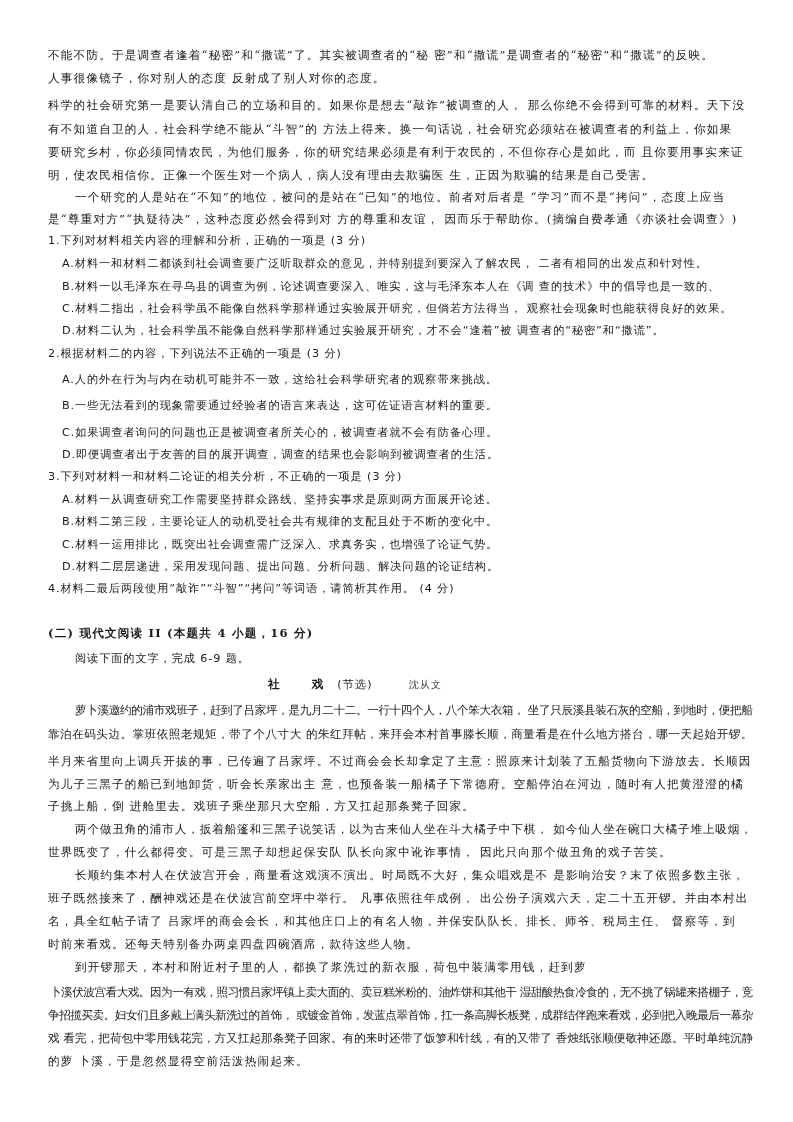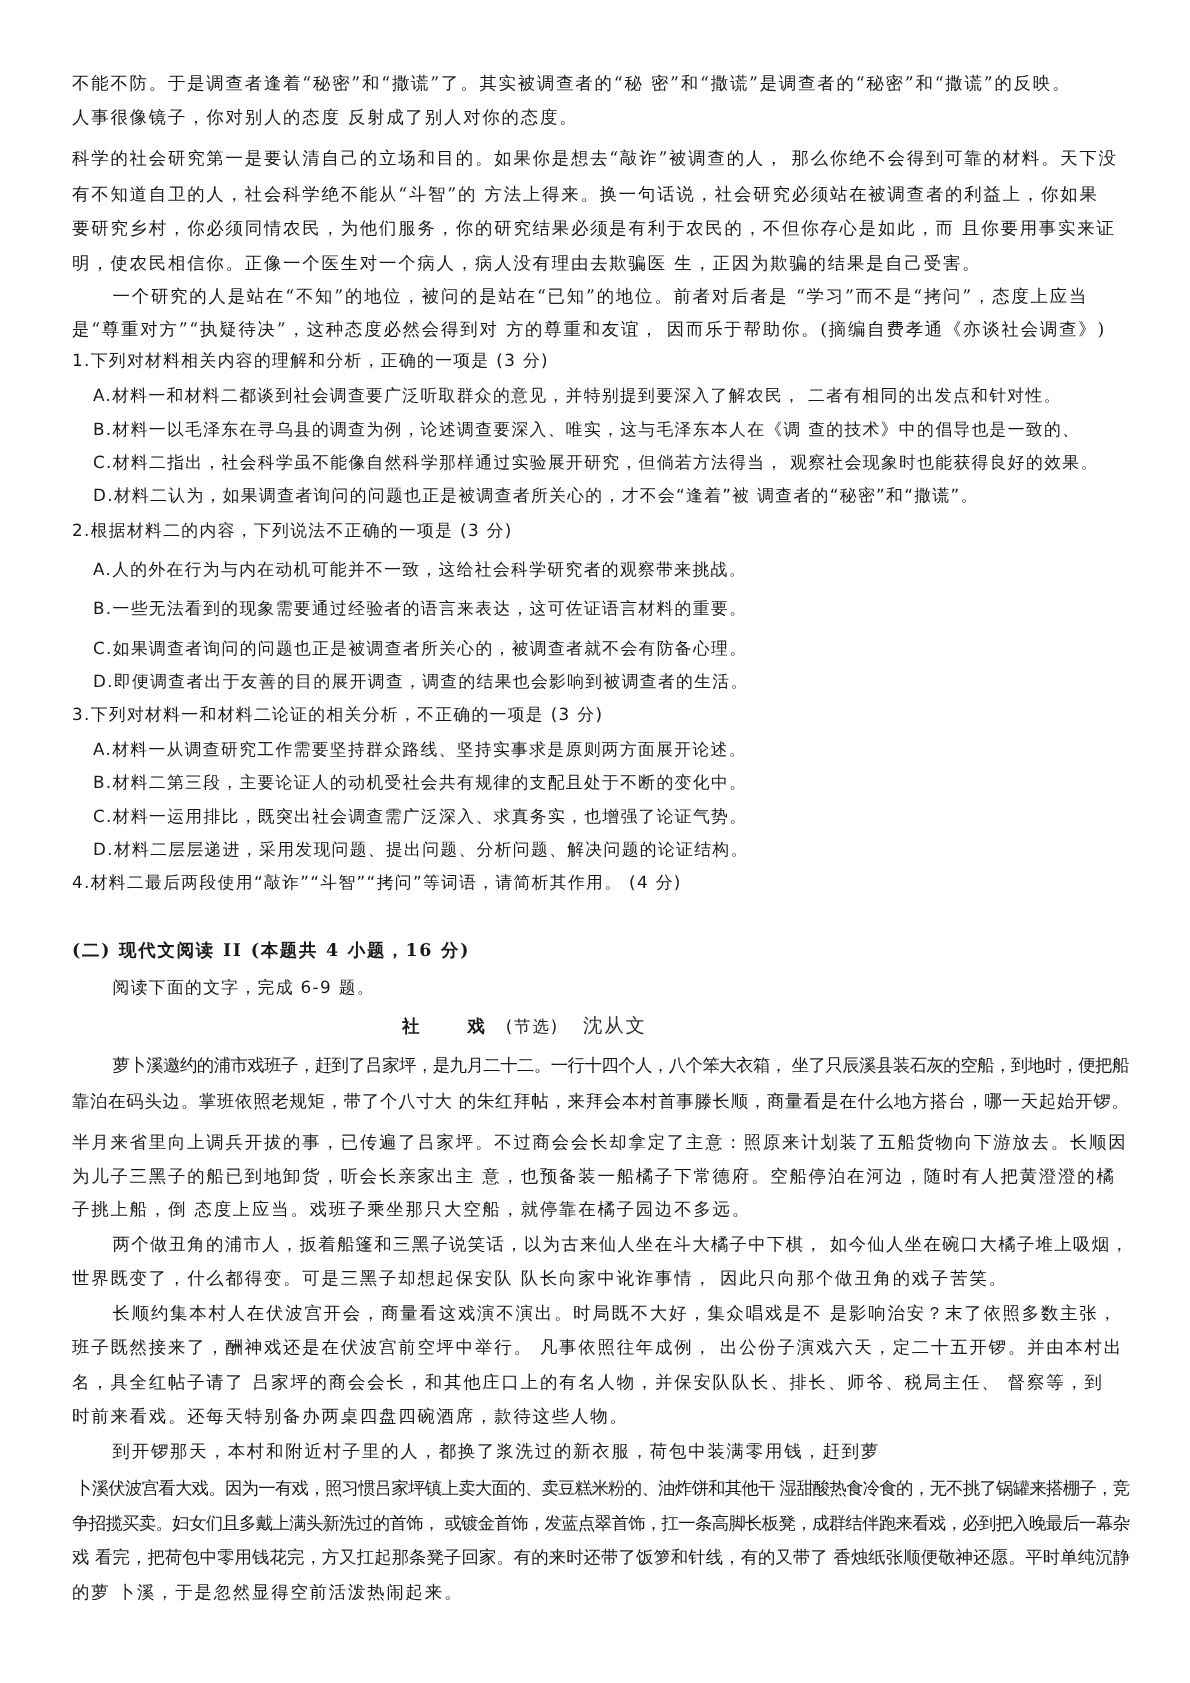--- a/index.html
+++ b/index.html
@@ -7,41 +7,41 @@
          font-family: "DejaVu Serif", "Liberation Serif", serif; color: #1a1a1a; }
   .page { position: absolute; left: 0; top: 0; width: 691px; height: 1122px; }
   .line { position: absolute; left: 48px; white-space: nowrap; font-size: 11.6px; letter-spacing: 1.2px; line-height: 16px; }
   .sans { font-family: "DejaVu Sans", "Liberation Sans", sans-serif; letter-spacing: 0.9px; font-size: 11.2px; }
   .opt { left: 62px; }
   .indent { left: 75px; }
   .bold { font-weight: bold; }
   .title-line { left: 268px; font-size: 11.6px; }
   .title-line .t1 { font-weight: bold; letter-spacing: 14px; }
   .title-line .t2 { font-family: "DejaVu Sans", "Liberation Sans", sans-serif; font-size: 11px; margin-top: 25px; }
-  .title-line .t3 { margin-left: 16px; font-size: 13px; color: #333; }
+  .title-line .t3 { margin-left: 36px; font-size: 10px; color: #333; }
 </style>
 </head>
 <body>
 
 <div class="page">
 
   <div class="line" style="top:47px">不能不防。于是调查者逢着“秘密”和“撒谎”了。其实被调查者的“秘 密”和“撒谎”是调查者的“秘密”和“撒谎”的反映。</div>
   <div class="line" style="top:70px">人事很像镜子，你对别人的态度 反射成了别人对你的态度。</div>
   <div class="line" style="top:97px">科学的社会研究第一是要认清自己的立场和目的。如果你是想去“敲诈”被调查的人， 那么你绝不会得到可靠的材料。天下没</div>
   <div class="line" style="top:121px">有不知道自卫的人，社会科学绝不能从“斗智”的 方法上得来。换一句话说，社会研究必须站在被调查者的利益上，你如果</div>
   <div class="line" style="top:144px">要研究乡村，你必须同情农民，为他们服务，你的研究结果必须是有利于农民的，不但你存心是如此，而 且你要用事实来证</div>
   <div class="line" style="top:167px">明，使农民相信你。正像一个医生对一个病人，病人没有理由去欺骗医 生，正因为欺骗的结果是自己受害。</div>
   <div class="line indent" style="top:189px">一个研究的人是站在“不知”的地位，被问的是站在“已知”的地位。前者对后者是 “学习”而不是“拷问”，态度上应当</div>
   <div class="line" style="top:211px">是“尊重对方”“执疑待决”，这种态度必然会得到对 方的尊重和友谊， 因而乐于帮助你。(摘编自费孝通《亦谈社会调查》)</div>
 
   <div class="line sans" style="top:233px">1.下列对材料相关内容的理解和分析，正确的一项是 (3 分)</div>
   <div class="line sans opt" style="top:256px">A.材料一和材料二都谈到社会调查要广泛听取群众的意见，并特别提到要深入了解农民， 二者有相同的出发点和针对性。</div>
   <div class="line sans opt" style="top:279px">B.材料一以毛泽东在寻乌县的调查为例，论述调查要深入、唯实，这与毛泽东本人在《调 查的技术》中的倡导也是一致的、</div>
   <div class="line sans opt" style="top:301px">C.材料二指出，社会科学虽不能像自然科学那样通过实验展开研究，但倘若方法得当， 观察社会现象时也能获得良好的效果。</div>
-  <div class="line sans opt" style="top:323px">D.材料二认为，如果调查者询问的问题也正是被调查者所关心的，才不会“逢着”被 调查者的“秘密”和“撒谎”。</div>
+  <div class="line sans opt" style="top:323px">D.材料二认为，社会科学虽不能像自然科学那样通过实验展开研究，才不会“逢着”被 调查者的“秘密”和“撒谎”。</div>
 
   <div class="line sans" style="top:346px">2.根据材料二的内容，下列说法不正确的一项是 (3 分)</div>
   <div class="line sans opt" style="top:372px">A.人的外在行为与内在动机可能并不一致，这给社会科学研究者的观察带来挑战。</div>
   <div class="line sans opt" style="top:398px">B.一些无法看到的现象需要通过经验者的语言来表达，这可佐证语言材料的重要。</div>
   <div class="line sans opt" style="top:425px">C.如果调查者询问的问题也正是被调查者所关心的，被调查者就不会有防备心理。</div>
   <div class="line sans opt" style="top:447px">D.即便调查者出于友善的目的展开调查，调查的结果也会影响到被调查者的生活。</div>
 
   <div class="line sans" style="top:469px">3.下列对材料一和材料二论证的相关分析，不正确的一项是 (3 分)</div>
   <div class="line sans opt" style="top:492px">A.材料一从调查研究工作需要坚持群众路线、坚持实事求是原则两方面展开论述。</div>
   <div class="line sans opt" style="top:514px">B.材料二第三段，主要论证人的动机受社会共有规律的支配且处于不断的变化中。</div>
@@ -53,21 +53,21 @@
   <div class="line bold" style="top:625px">(二) 现代文阅读 II  (本题共 4 小题，16 分)</div>
   <div class="line sans indent" style="top:651px">阅读下面的文字，完成 6-9 题。</div>
   <div class="line title-line" style="top:676px">
     <span class="t1">社 戏</span><span class="t2">(节选)</span><span class="t3">沈从文</span>
   </div>
 
   <div class="line indent" style="top: 702px; letter-spacing: -0.357377px;">萝卜溪邀约的浦市戏班子，赶到了吕家坪，是九月二十二。一行十四个人，八个笨大衣箱， 坐了只辰溪县装石灰的空船，到地时，便把船</div>
   <div class="line" style="top: 726px; letter-spacing: 0.488136px;">靠泊在码头边。掌班依照老规矩，带了个八寸大 的朱红拜帖，来拜会本村首事滕长顺，商量看是在什么地方搭台，哪一天起始开锣。</div>
   <div class="line" style="top:753px">半月来省里向上调兵开拔的事，已传遍了吕家坪。不过商会会长却拿定了主意：照原来计划装了五船货物向下游放去。长顺因</div>
   <div class="line" style="top:776px">为儿子三黑子的船已到地卸货，听会长亲家出主 意，也预备装一船橘子下常德府。空船停泊在河边，随时有人把黄澄澄的橘</div>
-  <div class="line" style="top:798px">子挑上船，倒 态度上应当。戏班子乘坐那只大空船，就停靠在橘子园边不多远。</div>
+  <div class="line" style="top:798px">子挑上船，倒 进舱里去。戏班子乘坐那只大空船，方又扛起那条凳子回家。</div>
   <div class="line indent" style="top: 821px; letter-spacing: 0.872727px;">两个做丑角的浦市人，扳着船篷和三黑子说笑话，以为古来仙人坐在斗大橘子中下棋， 如今仙人坐在碗口大橘子堆上吸烟，</div>
   <div class="line" style="top:844px">世界既变了，什么都得变。可是三黑子却想起保安队 队长向家中讹诈事情， 因此只向那个做丑角的戏子苦笑。</div>
   <div class="line indent" style="top:867px">长顺约集本村人在伏波宫开会，商量看这戏演不演出。时局既不大好，集众唱戏是不 是影响治安？末了依照多数主张，</div>
   <div class="line" style="top:890px">班子既然接来了，酬神戏还是在伏波宫前空坪中举行。 凡事依照往年成例， 出公份子演戏六天，定二十五开锣。并由本村出</div>
   <div class="line" style="top:913px">名，具全红帖子请了 吕家坪的商会会长，和其他庄口上的有名人物，并保安队队长、排长、师爷、税局主任、 督察等，到</div>
   <div class="line" style="top:936px">时前来看戏。还每天特别备办两桌四盘四碗酒席，款待这些人物。</div>
   <div class="line indent" style="top:959px">到开锣那天，本村和附近村子里的人，都换了浆洗过的新衣服，荷包中装满零用钱，赶到萝</div>
   <div class="line" style="top: 984px; left: 50px; letter-spacing: -0.4875px;">卜溪伏波宫看大戏。因为一有戏，照习惯吕家坪镇上卖大面的、卖豆糕米粉的、油炸饼和其他干 湿甜酸热食冷食的，无不挑了锅罐来搭棚子，竞</div>
   <div class="line" style="top: 1007px; letter-spacing: -0.45625px;">争招揽买卖。妇女们且多戴上满头新洗过的首饰， 或镀金首饰，发蓝点翠首饰，扛一条高脚长板凳，成群结伴跑来看戏，必到把入晚最后一幕杂</div>
   <div class="line" style="top: 1030px; letter-spacing: 0.0387097px;">戏 看完，把荷包中零用钱花完，方又扛起那条凳子回家。有的来时还带了饭箩和针线，有的又带了 香烛纸张顺便敬神还愿。平时单纯沉静</div>

